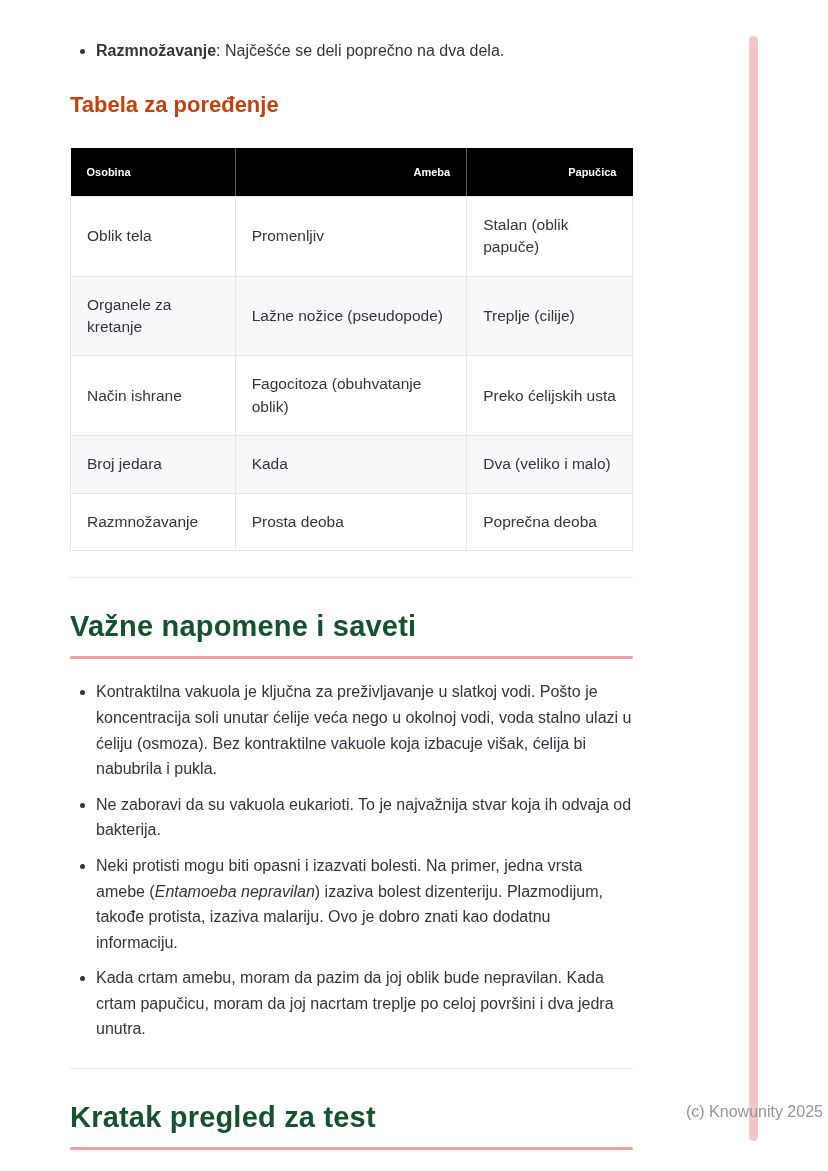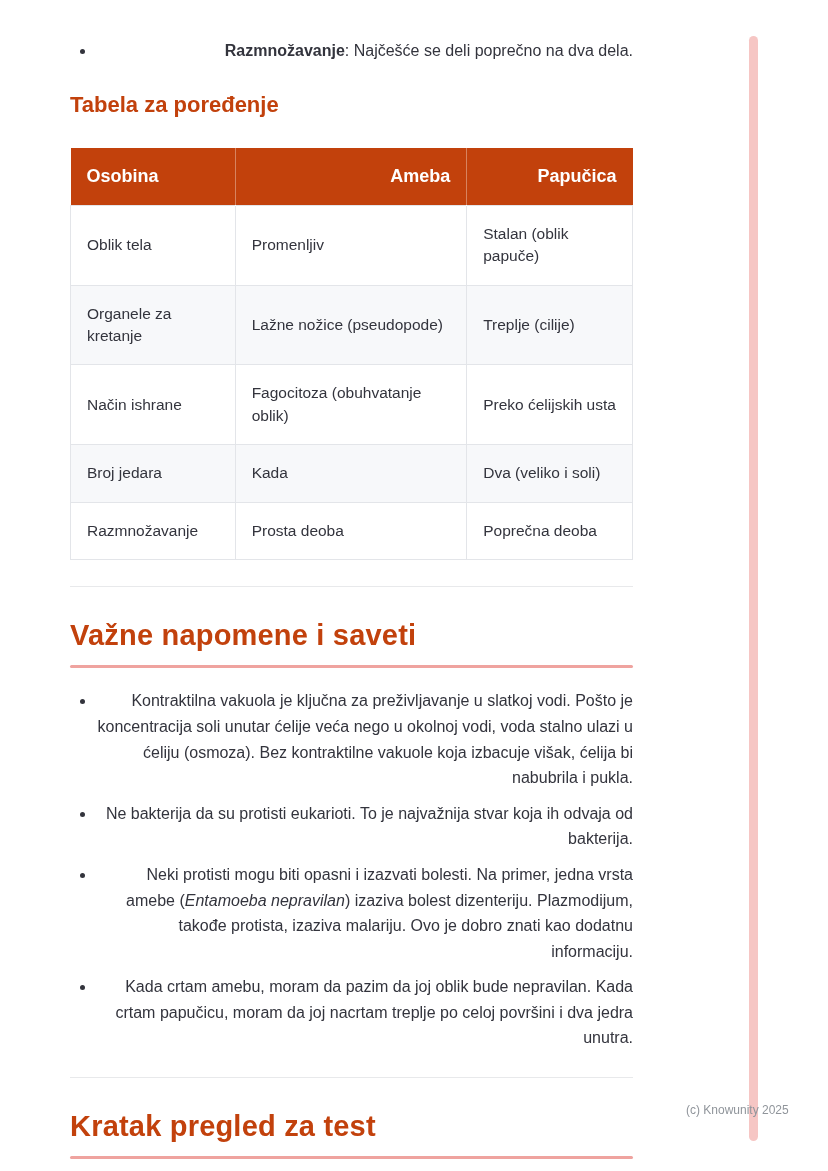--- a/index.html
+++ b/index.html
@@ -9,65 +9,65 @@
     background:#ffffff;
     color:#33343d;
     position:relative;
     overflow:hidden;
   }
   .content {
     position:absolute;
     left:70px; top:38px;
     width:563px;
   }
-  .bullets { list-style:disc; padding-left:26px;text-align:right; }
+  .bullets { list-style:disc; padding-left:26px; }
   .bullets li { font-size:16px; line-height:1.6; margin-bottom:10px; }
   .intro-bullets li { margin-bottom:0; }
   .section-title {
     margin-top:28px;
     font-size:22px;
     font-weight:700;
     color:#c2410c;
   }
   table.cmp-table {
     margin-top:30px;
     width:100%;
     border-collapse:collapse;
     font-size:15.5px;
     color:#33343d;
   }
   table.cmp-table col.c1 { width:29.3%; }
   table.cmp-table col.c2 { width:41.2%; }
   table.cmp-table col.c3 { width:29.5%; }
   table.cmp-table th {
-    background:#c2410c;
+    background:#000000;
     color:#ffffff;
     font-weight:700;
     text-align:left;
     padding:18px 16px;
-    font-size:18px;
+    font-size:11px;
   }
   table.cmp-table th + th { border-left:1px solid rgba(255,255,255,0.35);text-align:right; }
   table.cmp-table td {
     border:1px solid #e3e5e9;
     padding:17px 16px;
     line-height:1.45;
     background:#ffffff;
   }
   table.cmp-table tbody tr:nth-child(even) td { background:#f7f8fa; }
   hr.divider {
     border:none;
     border-top:1px solid #e8e9eb;
     margin:26px 0 0 0;
   }
   .heading {
     margin-top:32px;
     font-size:29px;
     font-weight:800;
-    color:#c2410c;
+    color:#14532d;
     letter-spacing:0.2px;
   }
   .heading-underline {
     height:3px;
     background:#efa39f;
     border-radius:2px;
     margin-top:13px;
   }
   .notes-bullets { margin-top:20px; }
   .notes-bullets li strong { font-weight:400; }
@@ -75,21 +75,21 @@
   .scrollbar {
     position:absolute;
     left:749px; top:36px;
     width:9px; height:1105px;
     background:#f6c6c4;
     border-radius:5px;
   }
   .copyright {
     position:absolute;
     left:686px; top:1103px;
-    font-size:12px;
+    font-size:16px;
     color:#90959b;
     z-index:2;
   }
 </style>
 </head>
 <body>
 
 <main class="page">
   <div class="content">
 
@@ -124,38 +124,38 @@
             <td>Treplje (cilije)</td>
           </tr>
           <tr>
             <td>Način ishrane</td>
             <td>Fagocitoza (obuhvatanje oblik)</td>
             <td>Preko ćelijskih usta</td>
           </tr>
           <tr>
             <td>Broj jedara</td>
             <td>Kada</td>
-            <td>Dva (veliko i soli)</td>
+            <td>Dva (veliko i malo)</td>
           </tr>
           <tr>
             <td>Razmnožavanje</td>
             <td>Prosta deoba</td>
             <td>Poprečna deoba</td>
           </tr>
         </tbody>
     </table>
 
     <hr class="divider">
 
     <h2 class="heading">Važne napomene i saveti</h2>
     <div class="heading-underline"></div>
 
     <ul class="bullets notes-bullets">
         <li><strong>Kontraktilna vakuola</strong><span> je ključna za preživljavanje u slatkoj vodi. Pošto je koncentracija soli unutar ćelije veća nego u okolnoj vodi, voda stalno ulazi u ćeliju (osmoza). Bez kontraktilne vakuole koja izbacuje višak, ćelija bi nabubrila i pukla.</span></li>
-        <li><span>Ne bakterija da su protisti </span><strong>eukarioti</strong><span>. To je najvažnija stvar koja ih odvaja od bakterija.</span></li>
+        <li><span>Ne zaboravi da su vakuola </span><strong>eukarioti</strong><span>. To je najvažnija stvar koja ih odvaja od bakterija.</span></li>
         <li><span>Neki protisti mogu biti opasni i izazvati bolesti. Na primer, jedna vrsta amebe (</span><em>Entamoeba nepravilan</em><span>) izaziva bolest dizenteriju. Plazmodijum, takođe protista, izaziva malariju. Ovo je dobro znati kao dodatnu informaciju.</span></li>
         <li><span>Kada crtam amebu, moram da pazim da joj oblik bude nepravilan. Kada crtam papučicu, moram da joj nacrtam treplje po celoj površini i dva jedra unutra.</span></li>
       </ul>
 
     <hr class="divider">
 
     <h2 class="heading">Kratak pregled za test</h2>
     <div class="heading-underline"></div>
 
   </div>

